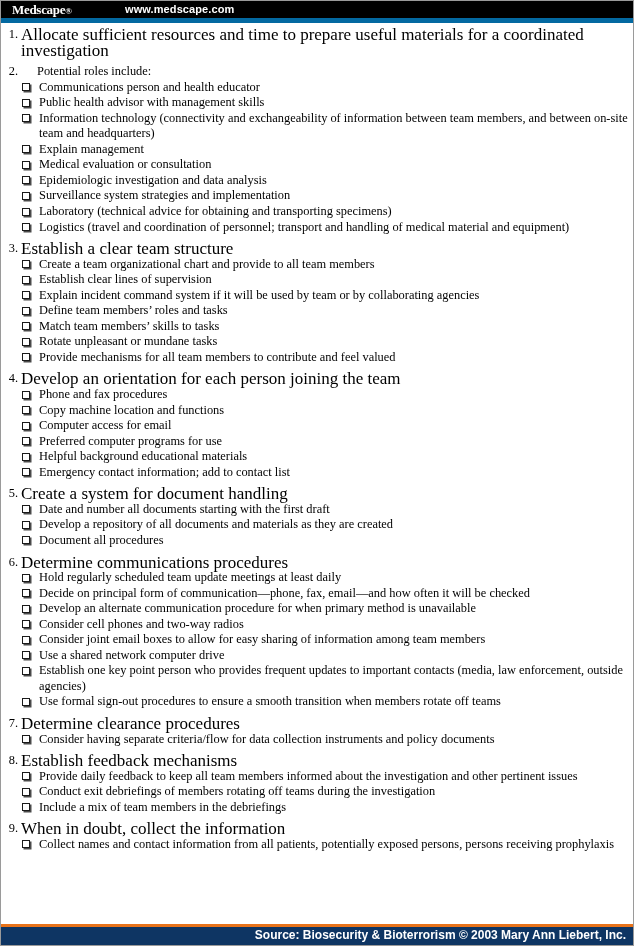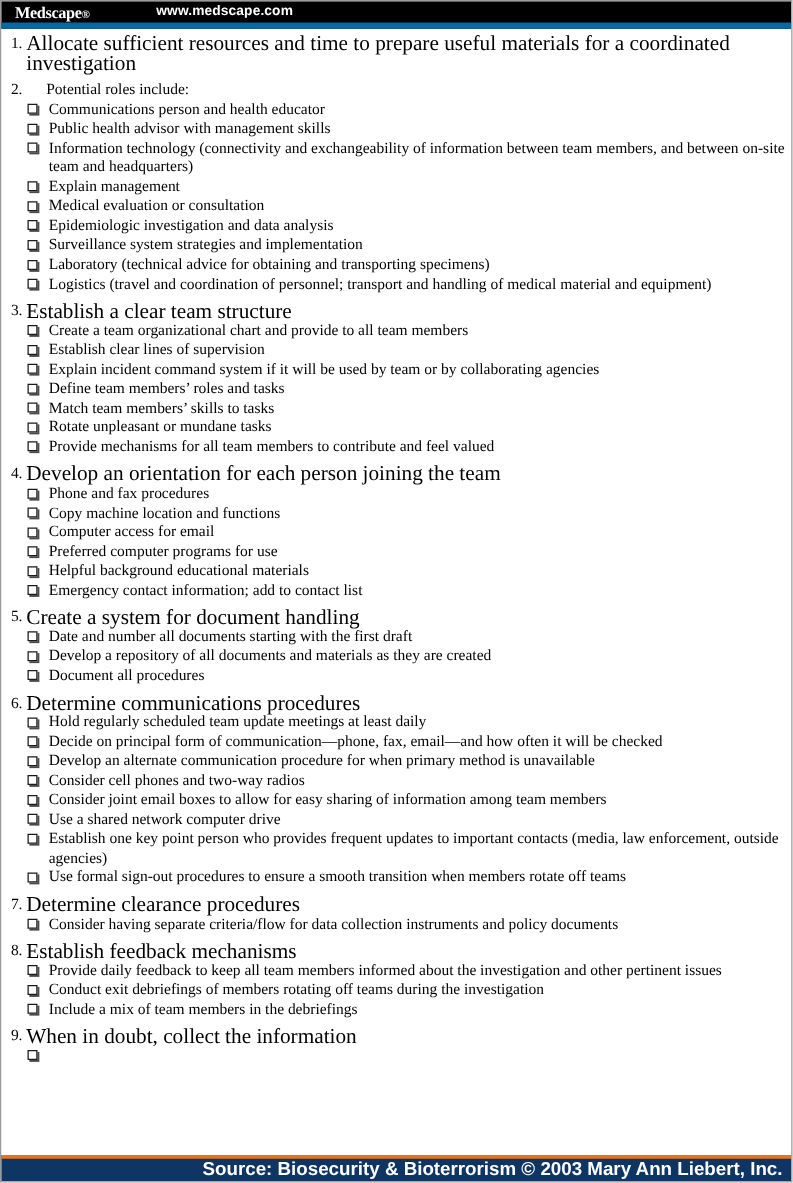--- a/index.html
+++ b/index.html
@@ -138,21 +138,21 @@
     background: #0e3563;
     border-top: 3px solid #e8731a;
     overflow: hidden;
   }
   .source-text {
     position: absolute;
     right: 7px;
     top: 2px;
     color: #ffffff;
     font-family: "Liberation Sans", "DejaVu Sans", sans-serif;
-    font-size: 15px;
+    font-size: 12px;
     font-weight: 700;
     line-height: 13px;
     white-space: nowrap;
   }
 </style>
 </head>
 <body>
 
 <div id="page">
 
@@ -261,21 +261,21 @@
             <li><span class="cbox"></span><span>Conduct exit debriefings of members rotating off teams during the investigation</span></li>
             <li><span class="cbox"></span><span>Include a mix of team members in the debriefings</span></li>
           </ul>
         </li>
         <li class="step">
           <div class="step-line">
             <span class="step-num">9.</span>
             <span class="step-title">When in doubt, collect the information</span>
           </div>
           <ul class="checks">
-            <li><span class="cbox"></span></li>
+            <li><span class="cbox"></span><span>Collect names and contact information from all patients, potentially exposed persons, persons receiving prophylaxis</span></li>
           </ul>
         </li>
       </ol>
   </div>
 
   <div class="site-footer">
     <div class="source-text">Source: Biosecurity &amp; Bioterrorism © 2003 Mary Ann Liebert, Inc.</div>
   </div>
 
 </div>

